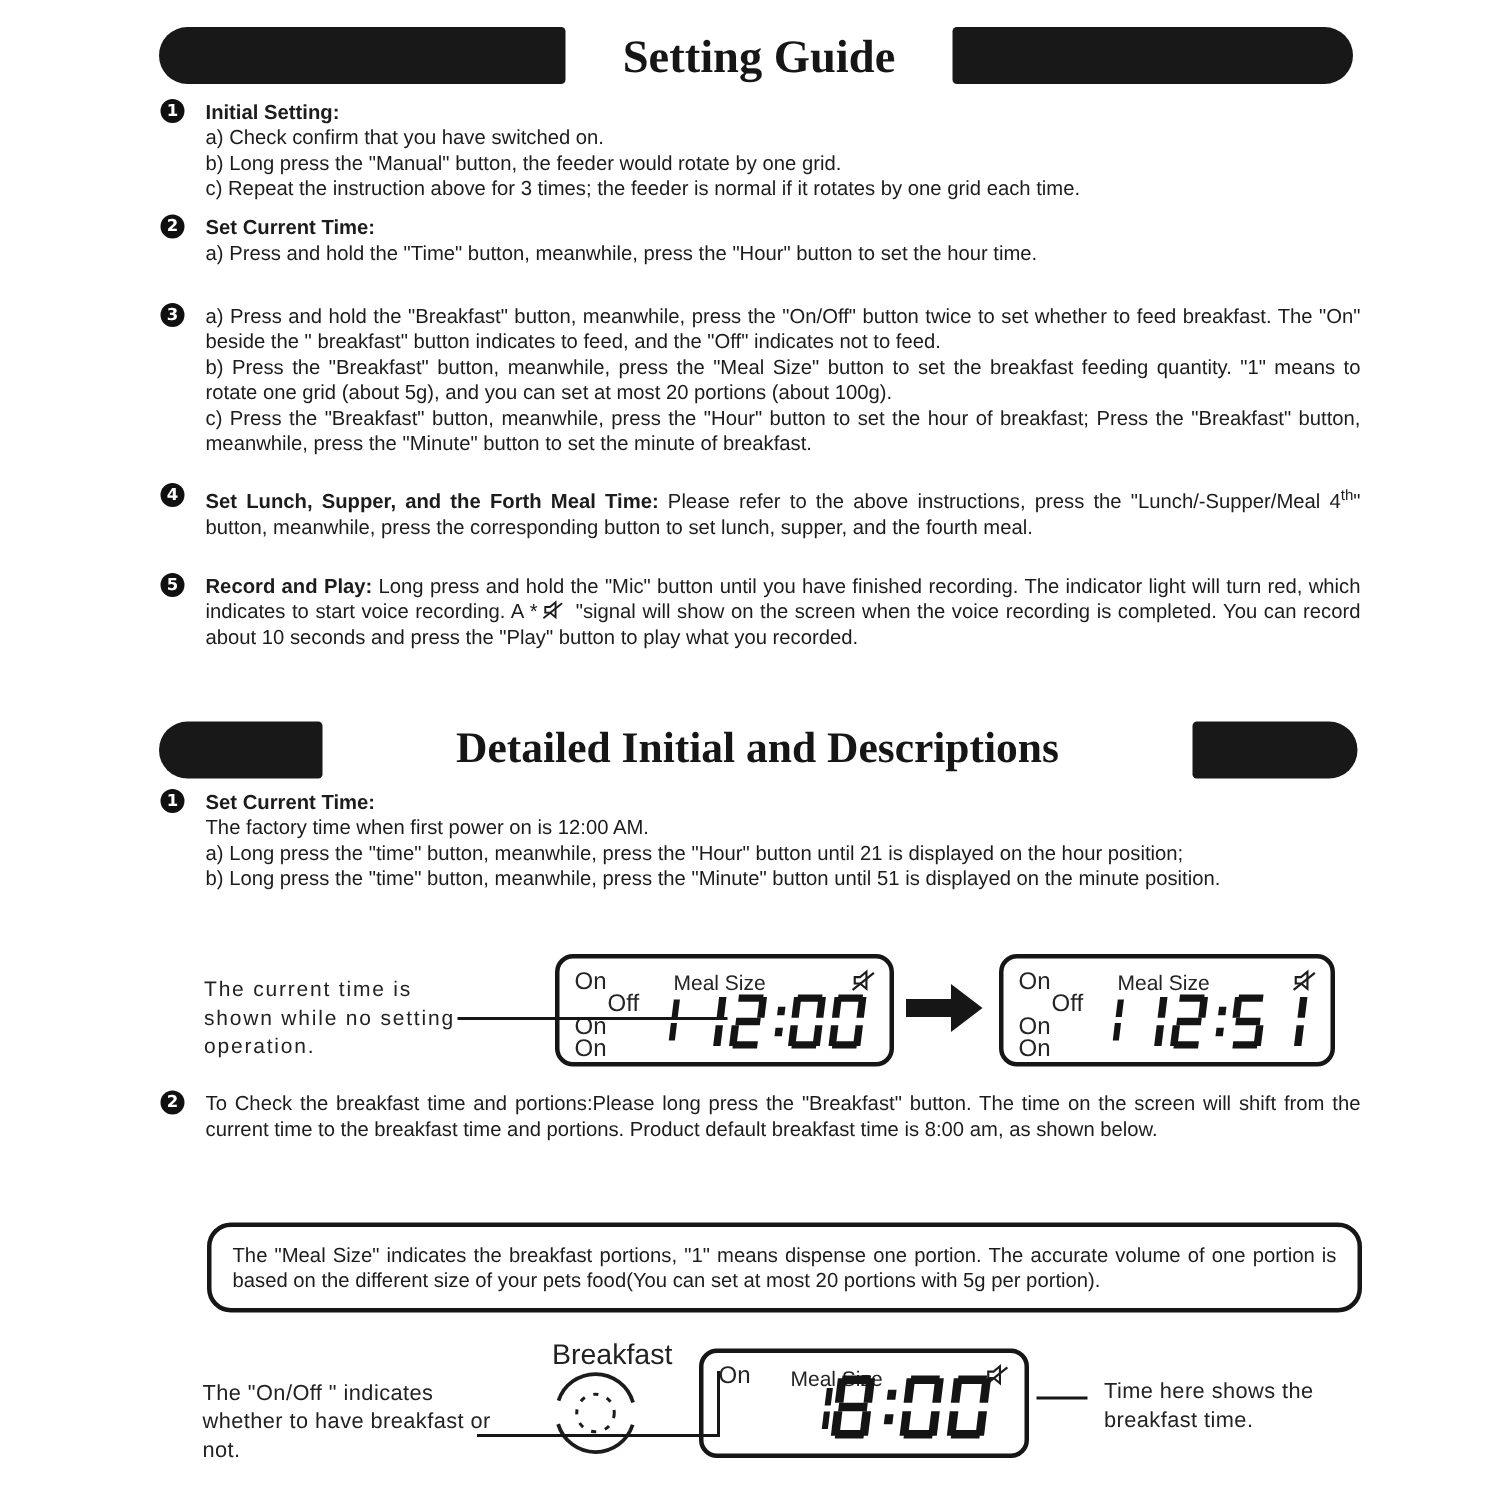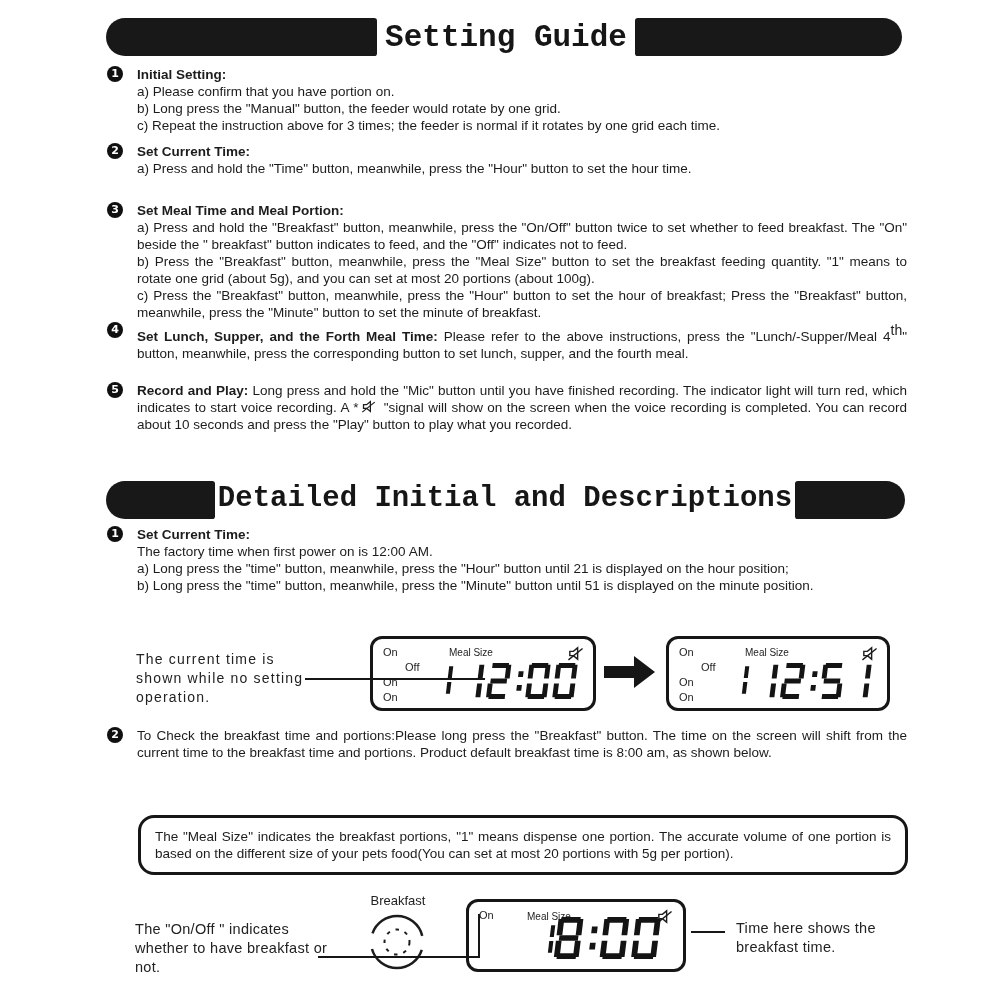--- a/index.html
+++ b/index.html
@@ -1,73 +1,72 @@
 <!DOCTYPE html>
 <html><head>
 <meta charset="utf-8">
 <style>
   html,body{margin:0;padding:0;background:#fff;}
   .page{position:relative;width:1000px;height:1000px;background:#fff;overflow:hidden;
         font-family:"Liberation Sans",sans-serif;color:#1c1c1c;}
   
   .hbar{position:absolute;height:38px;background:#181818;}
   .big-title{position:absolute;font-weight:bold;color:#161616;text-align:center;
-             white-space:nowrap;font-family:Liberation Mono, monospace;}
+             white-space:nowrap;font-family:Liberation Serif, serif;}
   
   .item{position:absolute;left:107px;width:800px;font-size:13.5px;line-height:17px;}
   .num{position:absolute;left:0;top:0px;width:16px;height:16px;border-radius:50%;
        background:#101010;color:#fff;font-size:11px;font-weight:bold;text-align:center;
        line-height:16px;font-family:"DejaVu Sans",sans-serif;}
   .ihead{margin-left:30px;font-weight:bold;}
   .iline{margin-left:30px;}
   .ipara{margin-left:30px;text-align:justify;}
   .ipara b{font-weight:bold;}
-  sup{font-size:14px;}
+  sup{font-size:10px;}
   .inline-icon{display:inline-block;vertical-align:-2px;margin:0 3px;}
   
   .lcd{position:absolute;background:#fff;border:3px solid #161616;border-radius:12px;box-sizing:border-box;}
-  .lcd .lbl{position:absolute;font-size:11px;color:#242424;}
-  .lcd .meal{font-size:10px;}
+  .lcd .lbl{position:absolute;font-size:16px;color:#242424;}
+  .lcd .meal{font-size:14px;}
   .lcd .mute{position:absolute;}
   .seg{position:absolute;}
   
   .callout{position:absolute;font-size:14px;line-height:19px;color:#222;}
   .spread{letter-spacing:1.2px;}
   .cline{position:absolute;background:#161616;}
   
   .notebox{position:absolute;border:3px solid #161616;border-radius:16px;
            padding:10px 14px;font-size:13.5px;line-height:17px;text-align:justify;box-sizing:border-box;}
-  .btn-label{position:absolute;font-size:13px;color:#222;}
+  .btn-label{position:absolute;font-size:19px;color:#222;}
 </style>
 </head>
 <body>
 
 <div class="page">
 
   <div class="hbar" style="left:106px;top:18px;width:271px;border-radius:20px 3px 3px 20px;"></div>
   <div class="big-title" style="left:377px;top:18px;width:258px;font-size:31px;line-height:40px;">Setting Guide</div>
   <div class="hbar" style="left:635px;top:18px;width:267px;border-radius:3px 20px 20px 3px;"></div>
 
   <div class="item" style="top:66px;">
     <span class="num">1</span>
     <div class="ihead">Initial Setting:</div>
-    <div class="iline">a)  Please confirm that you have portion on.</div>
+    <div class="iline">a)  Check confirm that you have switched on.</div>
     <div class="iline">b)  Long press the "Manual" button, the feeder would rotate by one grid.</div>
     <div class="iline">c)  Repeat the instruction above for 3 times; the feeder is normal if it rotates by one grid each time.</div>
   </div>
 
   <div class="item" style="top:143px;">
     <span class="num">2</span>
     <div class="ihead">Set Current Time:</div>
     <div class="iline">a)  Press and hold the "Time" button, meanwhile,  press the "Hour" button to set the hour time.</div>
   </div>
 
   <div class="item" style="top:202px;">
     <span class="num">3</span>
-    <div class="ihead">Set Meal Time and Meal Portion:</div>
     <div class="ipara">a)  Press and hold the "Breakfast" button, meanwhile, press the "On/Off" button twice to set whether to feed breakfast. The "On" beside the " breakfast" button indicates to feed, and the "Off" indicates not to feed.</div>
     <div class="ipara">b)  Press the "Breakfast" button, meanwhile, press the "Meal Size" button to set the breakfast feeding quantity. "1" means to rotate one grid (about 5g), and you can set at most 20 portions (about 100g).</div>
     <div class="ipara">c)  Press the "Breakfast" button, meanwhile, press the "Hour" button to set the hour of breakfast; Press the "Breakfast" button, meanwhile, press the "Minute" button to set the minute of breakfast.</div>
   </div>
 
   <div class="item" style="top:322px;">
     <span class="num">4</span>
     <div class="ipara"><b>Set Lunch, Supper, and the Forth Meal Time:</b><span> Please refer to the above instructions, press the "Lunch/-Supper/Meal 4</span><sup>th</sup><span>" button, meanwhile, press the  corresponding button to set lunch, supper, and the fourth meal.</span></div>
   </div>
 

